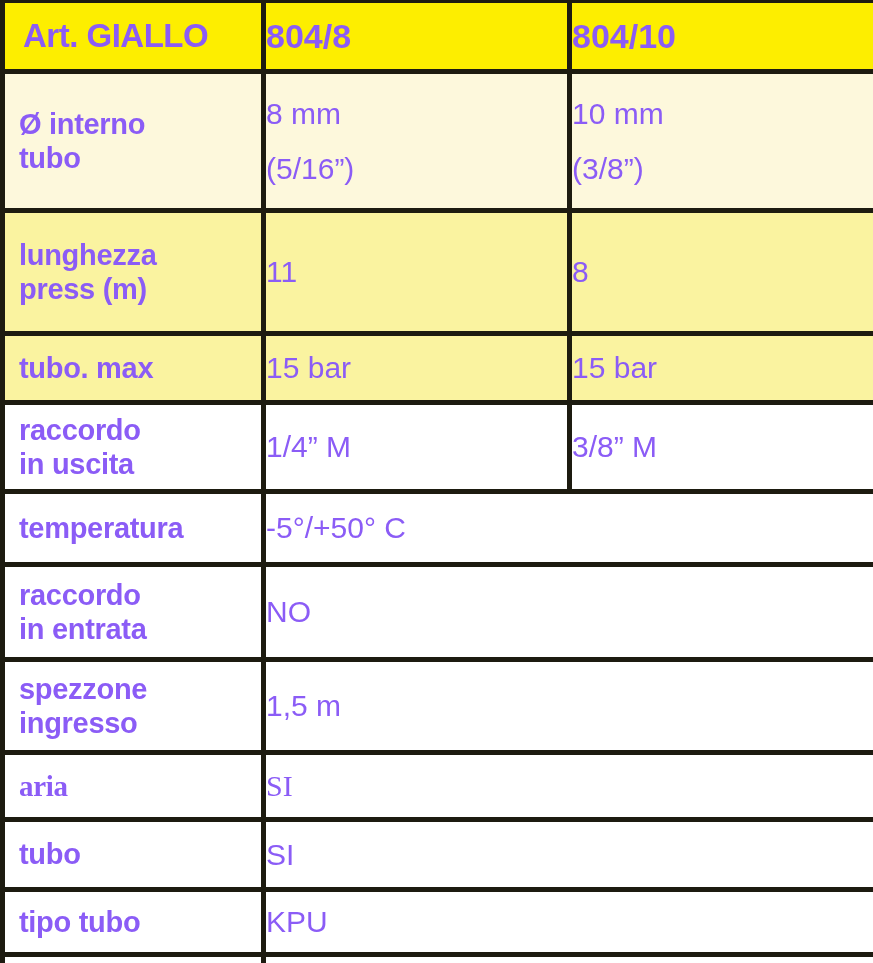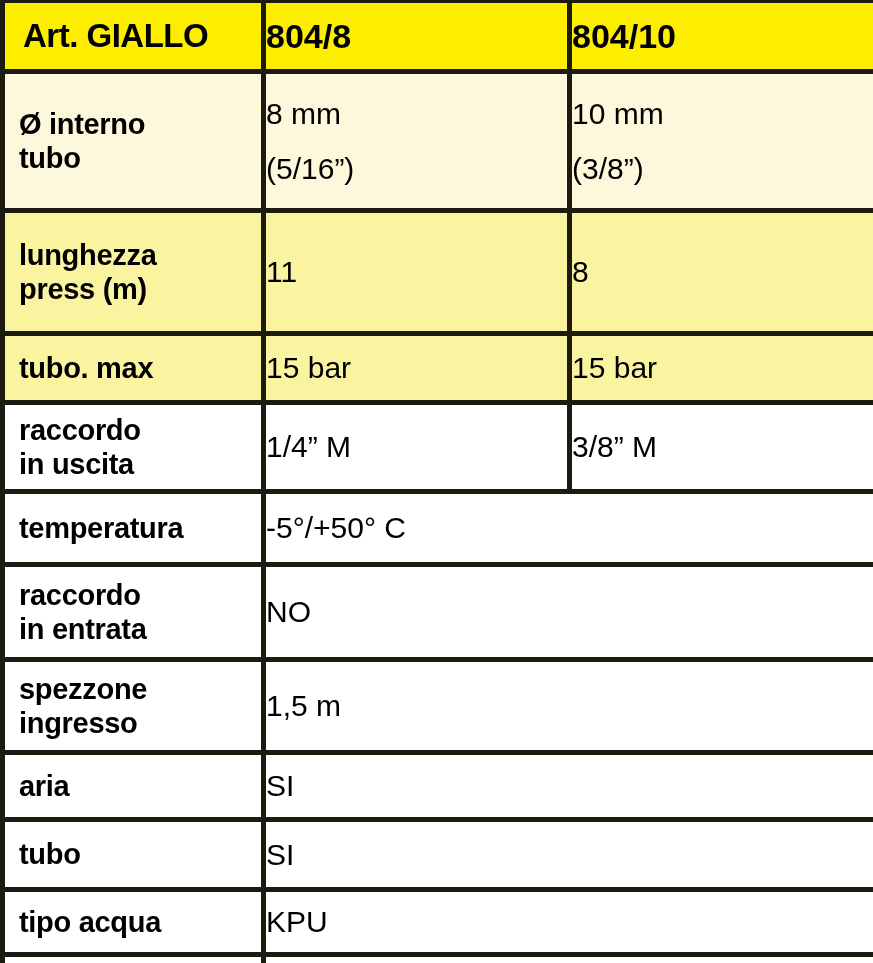--- a/index.html
+++ b/index.html
@@ -6,21 +6,21 @@
     margin: 0;
     padding: 0;
     background: #ffffff;
   }
   .page {
     width: 873px;
     height: 963px;
     overflow: hidden;
     background: #ffffff;
     font-family: "Liberation Sans", sans-serif;
-    color: #000000;
+    color: #8b5cf6;
   }
   table.spec {
     border-collapse: collapse;
     table-layout: fixed;
     width: 873px;
     border-top: 3px solid #1d1b10;
     border-left: 5px solid #1d1b10;
   }
   col.c-label { width: 261px; }
   col.c-val   { width: 306px; }
@@ -69,21 +69,21 @@
   tr.bg-white td  { background: #ffffff; }
 
   
   tr.h134 td { height: 134px; }
   tr.h118 td { height: 118px; }
   tr.h64  td { height: 64px; }
   tr.h84  td { height: 84px; }
   tr.h68  td { height: 68px; }
   tr.h90  td { height: 90px; }
   tr.h88  td { height: 88px; }
-  tr.h62  td { height: 62px; }
+  tr.h62  td { height: 62px; font-family: Liberation Serif, serif; }
   tr.h65  td { height: 65px; }
   tr.h60  td { height: 60px; }
 
   tr.r-partial td {
     height: 6px;
     border-bottom: none;
     background: #ffffff;
   }
 </style>
 </head>
@@ -154,21 +154,21 @@
       <td class="lab">aria</td>
       <td class="val vdiv" colspan="2">SI</td>
     </tr>
 
     <tr class="bg-white h65">
       <td class="lab">tubo</td>
       <td class="val vdiv" colspan="2">SI</td>
     </tr>
 
     <tr class="bg-white h60">
-      <td class="lab">tipo acqua</td>
+      <td class="lab">tipo tubo</td>
       <td class="val vdiv" colspan="2">KPU</td>
     </tr>
 
     <tr class="r-partial">
       <td class="lab"></td>
       <td class="val vdiv" colspan="2"></td>
     </tr>
   </tbody>
     </table>
 </div>

